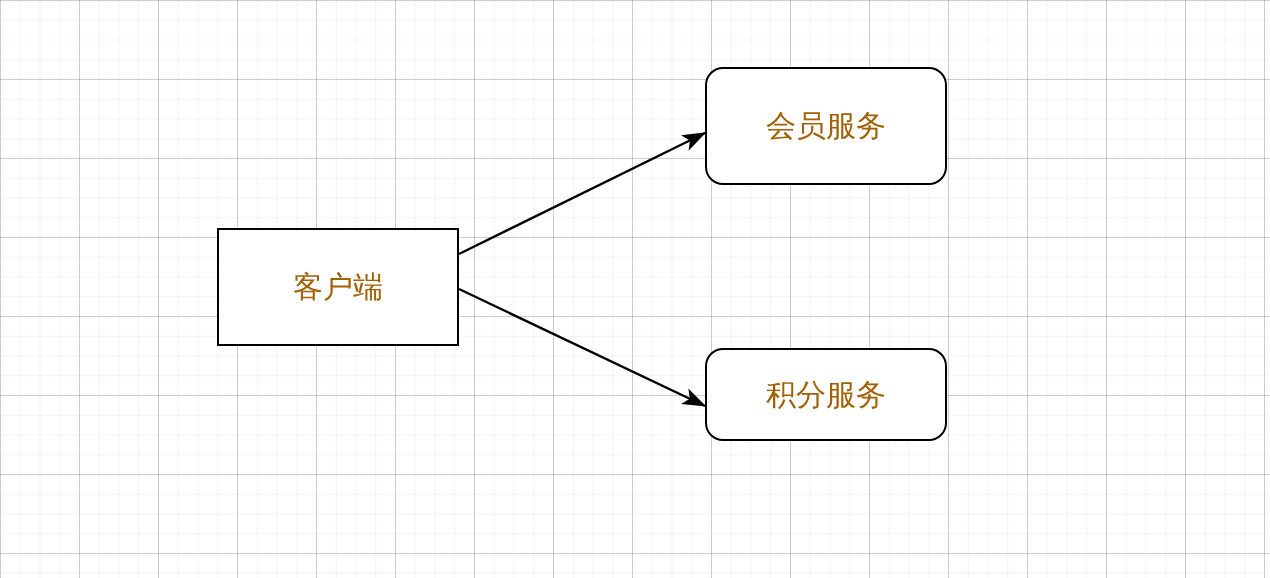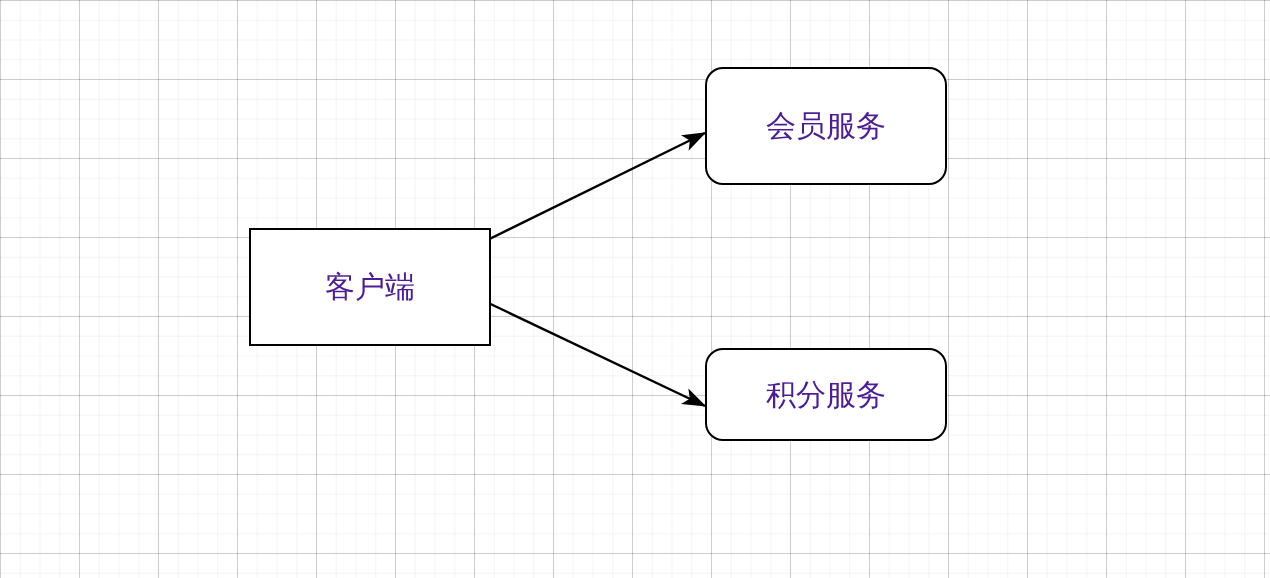--- a/index.html
+++ b/index.html
@@ -41,21 +41,21 @@
     box-sizing: border-box;
     background: #ffffff;
     border: 2px solid #000000;
     display: flex;
     align-items: center;
     justify-content: center;
   }
   .node-label {
     font-size: 30px;
     line-height: 1;
-    color: #4c1d95;
+    color: #a16207;
     letter-spacing: 0px;
     white-space: nowrap;
     font-weight: 400;
   }
   .node.rect { border-radius: 0px; }
   .node.rounded { border-radius: 18px; }
 </style>
 </head>
 <body>
 
@@ -64,21 +64,21 @@
   <svg class="edges-layer" viewBox="0 0 1270 578" width="1270" height="578" xmlns="http://www.w3.org/2000/svg">
     <defs>
       <marker id="arrowhead" markerWidth="10" markerHeight="8" refX="9.4" refY="4" orient="auto" markerUnits="strokeWidth">
         <path d="M0,0.4 L10,4 L0,7.6 L2.4,4 Z" fill="#000000"></path>
       </marker>
     </defs>
     <line id="edge-0" x1="459" y1="254" x2="705" y2="133" stroke="#000000" stroke-width="2.4" marker-end="url(#arrowhead)"></line>
     <line id="edge-1" x1="459" y1="289" x2="705" y2="406" stroke="#000000" stroke-width="2.4" marker-end="url(#arrowhead)"></line>
   </svg>
 
-  <div class="node rect" id="node-0" style="left: 217px; top: 228px; width: 242px; height: 118px; border-radius: 0px; border-color: rgb(0, 0, 0); background: rgb(255, 255, 255); margin-left: 32px;">
+  <div class="node rect" id="node-0" style="left: 217px; top: 228px; width: 242px; height: 118px; border-radius: 0px; border-color: rgb(0, 0, 0); background: rgb(255, 255, 255);">
     <span class="node-label">客户端</span>
   </div>
 
   <div class="node rounded" id="node-1" style="left: 705px; top: 67px; width: 242px; height: 118px; border-radius: 18px; border-color: rgb(0, 0, 0); background: rgb(255, 255, 255);">
     <span class="node-label">会员服务</span>
   </div>
 
   <div class="node rounded" id="node-2" style="left: 705px; top: 348px; width: 242px; height: 93px; border-radius: 18px; border-color: rgb(0, 0, 0); background: rgb(255, 255, 255);">
     <span class="node-label">积分服务</span>
   </div>

